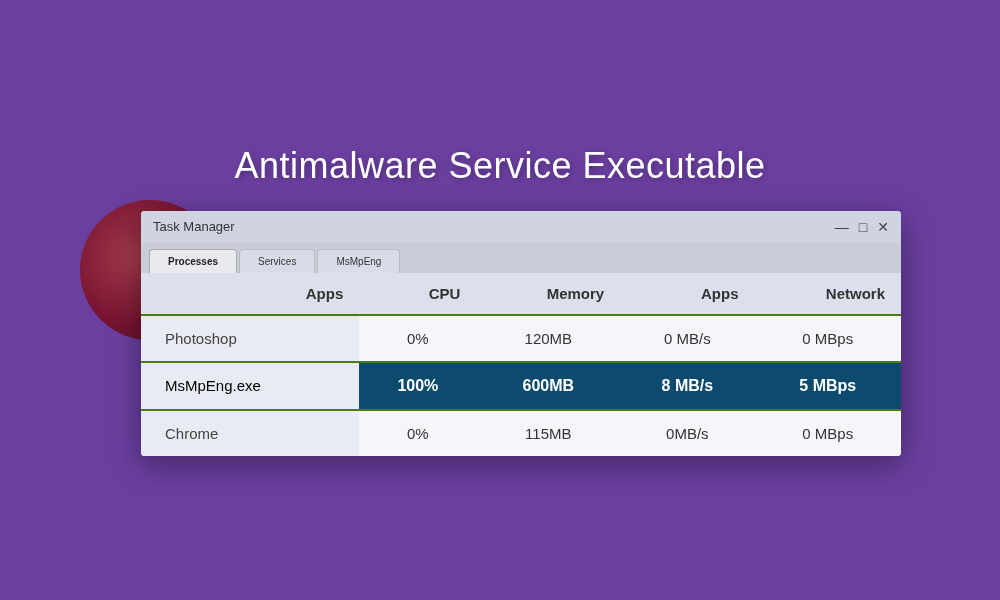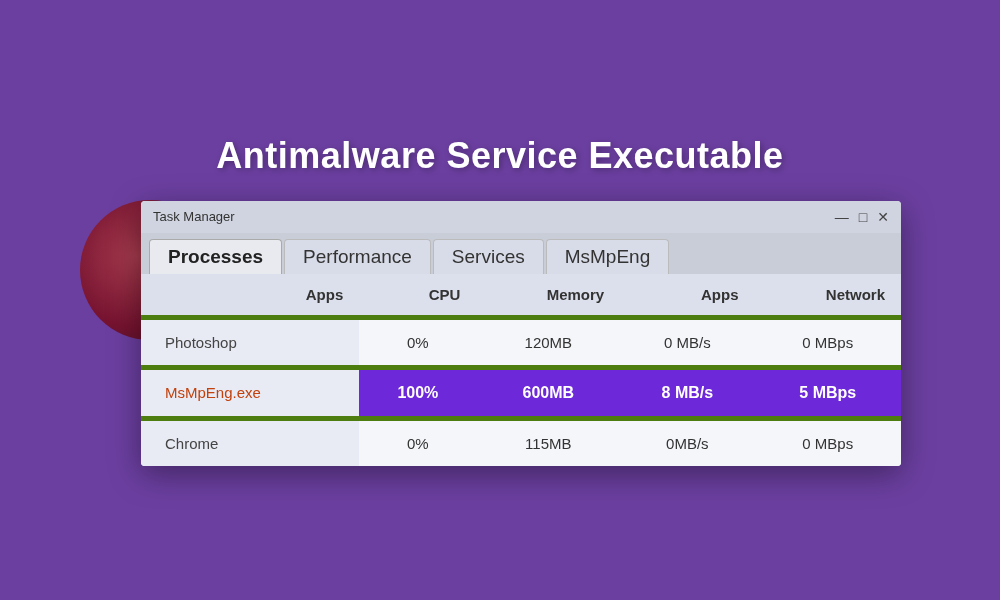--- a/index.html
+++ b/index.html
@@ -13,21 +13,21 @@
       align-items: center;
       justify-content: center;
       font-family: 'Segoe UI', Arial, sans-serif;
       overflow: hidden;
       position: relative;
     }
 
     .page-title {
       color: #ffffff;
       font-size: 36px;
-      font-weight: 700;
+      font-weight: 400;
       margin-bottom: 24px;
       text-shadow: 2px 2px 6px rgba(0,0,0,0.3);
       letter-spacing: 0.5px;
     }
 
     .task-manager-window {
       background: #e8eaf0;
       border-radius: 4px;
       box-shadow: 0 8px 32px rgba(0,0,0,0.4);
       width: 760px;
@@ -66,21 +66,21 @@
     
     .tabs-row {
       background: #c8cdd8;
       display: flex;
       gap: 2px;
       padding: 6px 8px 0 8px;
     }
 
     .tab {
       padding: 6px 18px;
-      font-size: 19px;
+      font-size: 10px;
       color: #333;
       background: #d8dce8;
       border-radius: 4px 4px 0 0;
       cursor: pointer;
       border: 1px solid #bbb;
       border-bottom: none;
     }
 
     .tab.active {
       background: #e8eaf0;
@@ -116,41 +116,41 @@
       text-align: right;
       padding-left: 24px;
     }
 
     .data-row td {
       padding: 14px 16px;
       font-size: 15px;
       color: #333;
       text-align: center;
       background: #f5f6fa;
-      border-top: 5px solid #4d7c0f;
+      border-top: 2px solid #4d7c0f;
     }
 
     .data-row td:first-child {
       text-align: left;
       padding-left: 24px;
       font-weight: 500;
       color: #444;
       background: #e8eaf4;
     }
 
     .data-row.highlight td {
-      background: #6d28d9;
+      background: #0c4a6e;
       color: #ffffff;
       font-weight: 700;
       font-size: 16px;
     }
 
     .data-row.highlight td:first-child {
       background: #e8eaf4;
-      color: #c2410c;
+      color: #000000;
       font-weight: 500;
       font-size: 15px;
     }
 
     
     .deco-circle {
       position: absolute;
       left: 80px;
       top: 200px;
       width: 140px;
@@ -179,21 +179,20 @@
     <span class="title-bar-label">Task Manager</span>
     <div class="title-bar-controls">
       <span>—</span>
       <span>□</span>
       <span>✕</span>
     </div>
   </div>
 
   <div class="tabs-row">
     <div class="tab active">Processes</div>
-    <div class="tab">Performance</div>
     <div class="tab">Services</div>
     <div class="tab">MsMpEng</div>
   </div>
 
   <div class="table-area">
     <table>
       <thead>
         <tr class="col-header-row">
           <th>Apps</th>
           <th>CPU</th>

